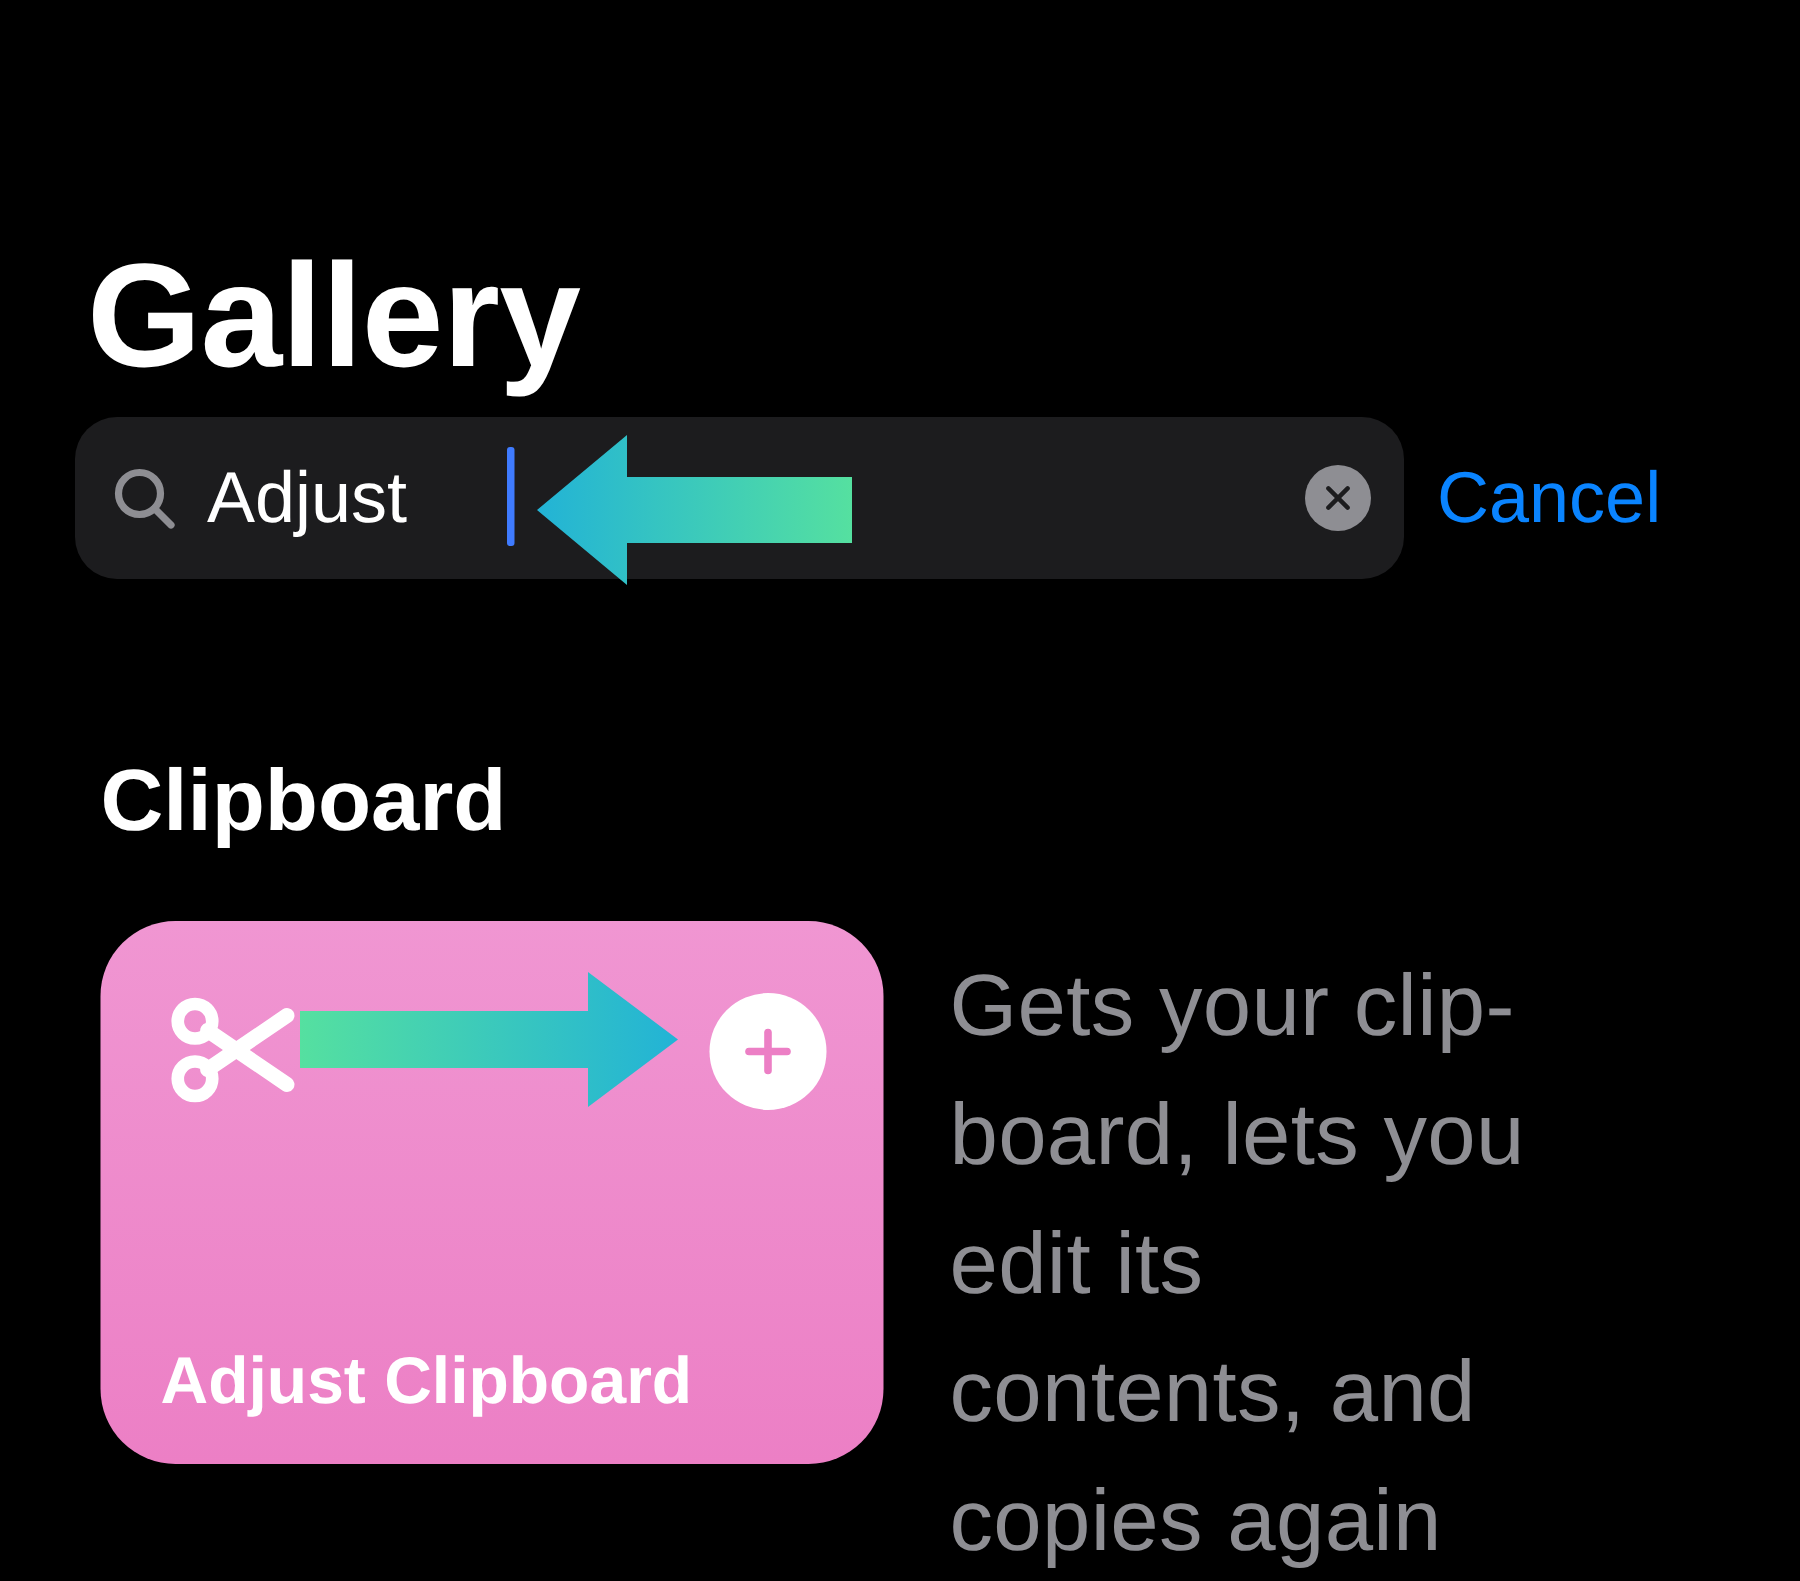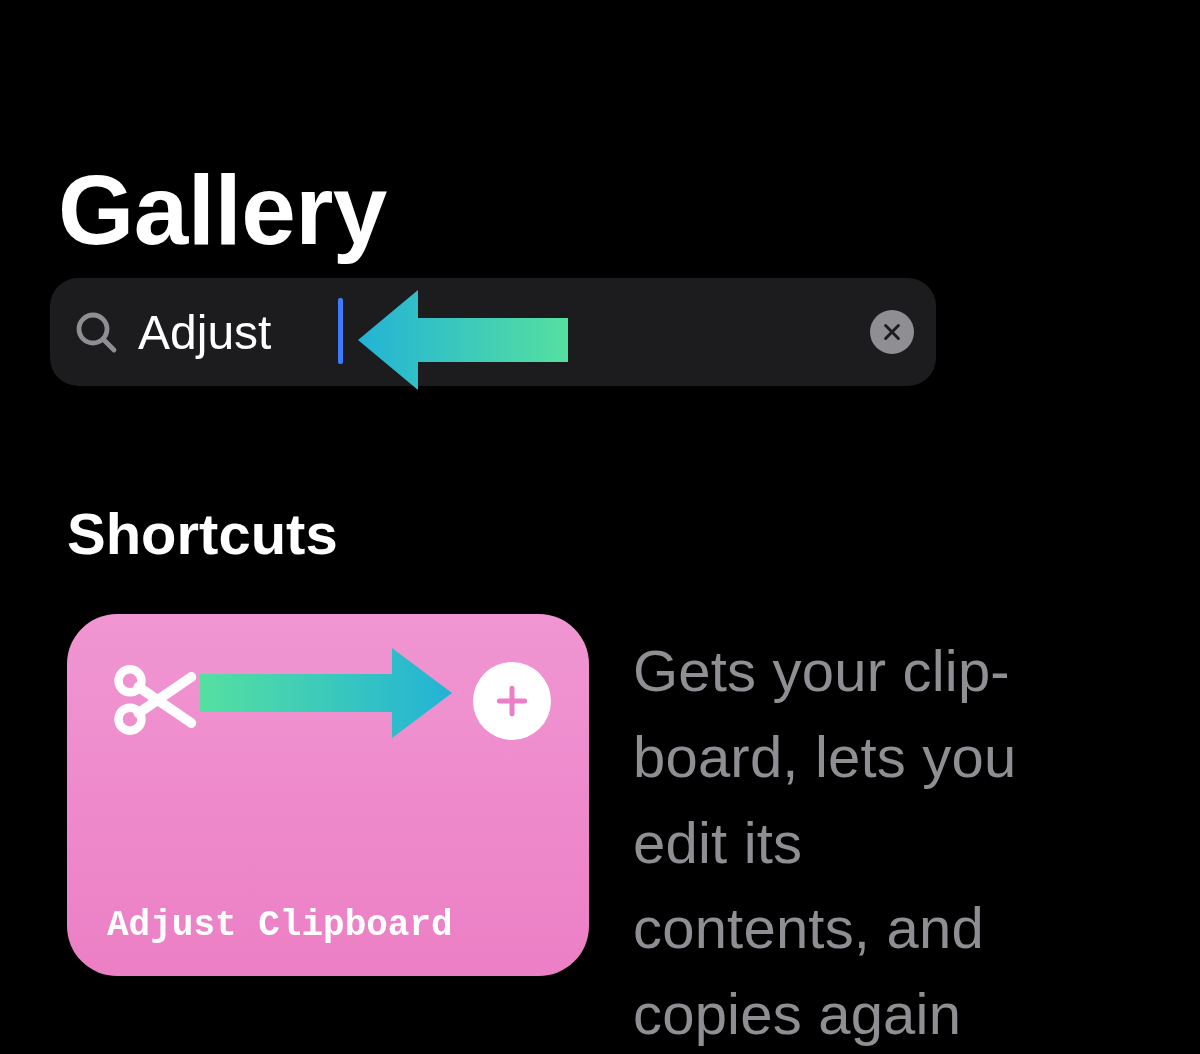--- a/index.html
+++ b/index.html
@@ -137,24 +137,23 @@
     }
     .add-btn svg {
       width: 38px;
       height: 38px;
       color: #ec7fc5;
     }
     .card-title {
       position: absolute;
       left: 40px;
       bottom: 30px;
-      font-size: 36px;
+      font-size: 44px;
       font-weight: 600;
       color: #fff;
-      font-family: Liberation Mono, monospace;
     }
     .shortcut-desc {
       font-size: 58px;
       line-height: 1.48;
       color: #8e8e93;
       max-width: 420px;
       padding-top: 14px;
       letter-spacing: 0.2px;
     }
     
@@ -188,23 +187,24 @@
     </svg>
     <input class="search-input" type="text" placeholder="Search" value="Adjust" style="">
     <div class="search-caret"></div>
     <div class="clear-btn">
       <svg viewBox="0 0 24 24" fill="none" stroke="currentColor" stroke-width="3.2" stroke-linecap="round">
         <line x1="5" y1="5" x2="19" y2="19"></line>
         <line x1="19" y1="5" x2="5" y2="19"></line>
       </svg>
     </div>
   </div>
+  <span class="cancel-link">Cancel</span>
 </div>
 
-<h2 class="section-heading">Shortcuts</h2>
+<h2 class="section-heading">Clipboard</h2>
 
 <div class="result-row">
   <div class="shortcut-card">
     <svg class="scissors-icon" viewBox="0 0 24 24" fill="currentColor">
       <circle cx="6" cy="7" r="3" fill="none" stroke="currentColor" stroke-width="2.2"></circle>
       <circle cx="6" cy="17" r="3" fill="none" stroke="currentColor" stroke-width="2.2"></circle>
       <line x1="8.2" y1="8.6" x2="22" y2="18" stroke="currentColor" stroke-width="2.6" stroke-linecap="round"></line>
       <line x1="8.2" y1="15.4" x2="22" y2="6" stroke="currentColor" stroke-width="2.6" stroke-linecap="round"></line>
     </svg>
     <div class="add-btn">

